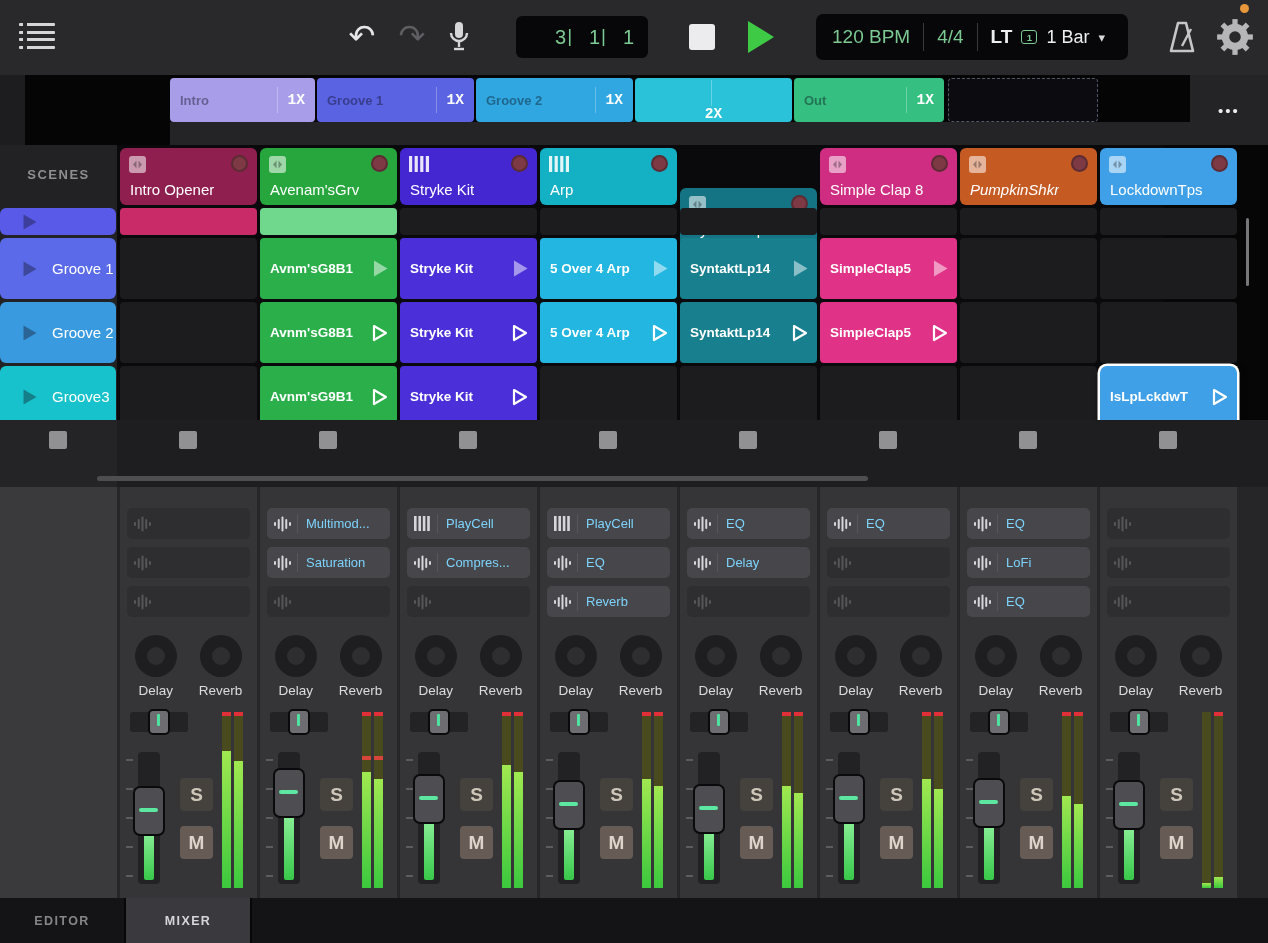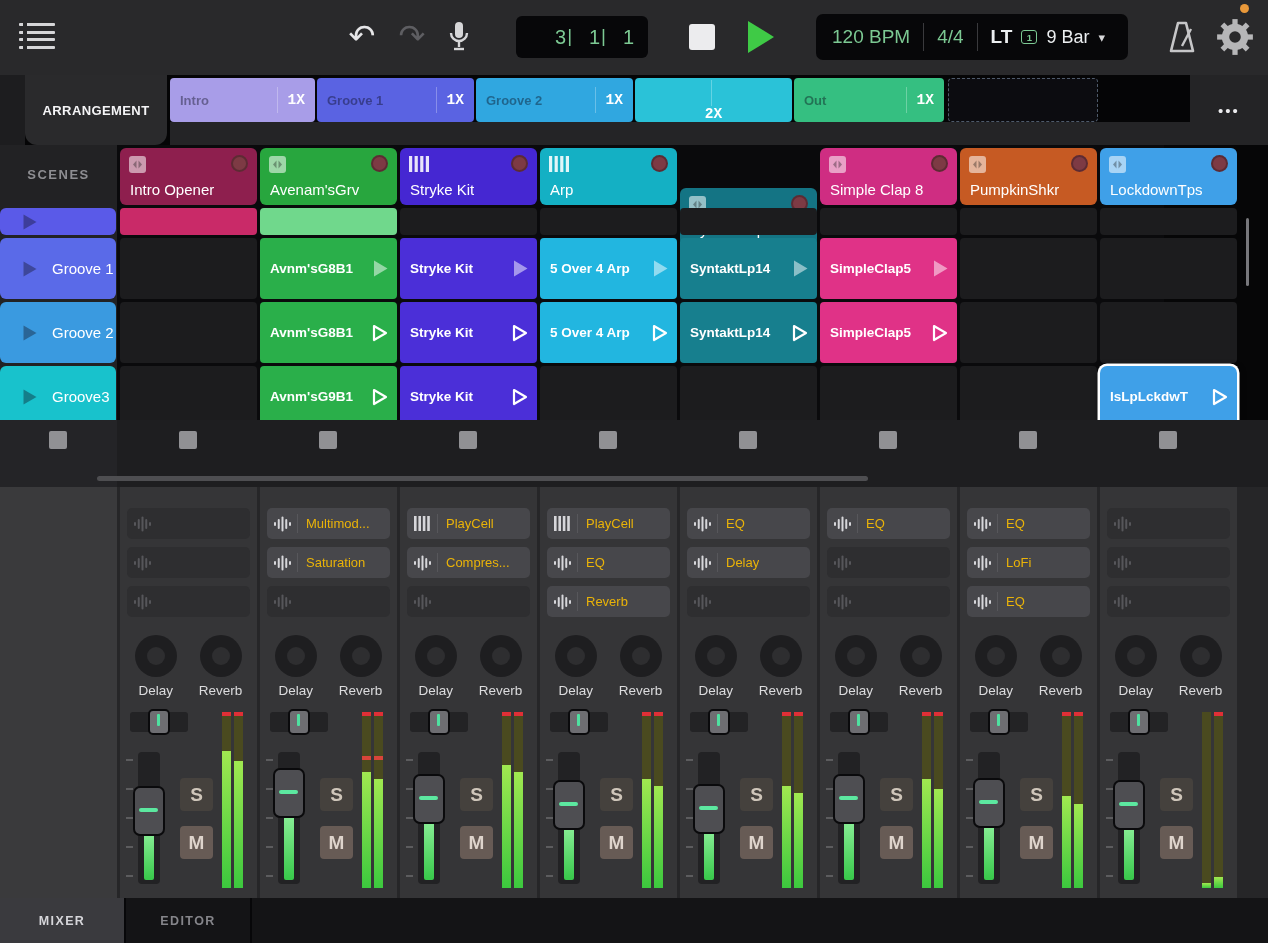--- a/index.html
+++ b/index.html
@@ -93,21 +93,21 @@
   .mix-gutter { position:absolute; left:0; top:0; width:117px; height:411px; background:#3a3a3c; }
   .strip { position:absolute; top:0; width:137px; height:411px; background:#353537; }
   .slots { position:absolute; left:0; top:21px; width:137px; }
   .slot { height:31px; margin:0 7px 8px 7px; border-radius:5px; display:flex; align-items:center; cursor:pointer; }
   .slot.filled { background:#47474b; }
   .slot.empty  { background:#2e2e30; }
   .sl-ic { width:30px; display:flex; align-items:center; justify-content:center; }
   .slot.filled .sl-ic { color:#d6d6da; }
   .slot.empty  .sl-ic { color:#56565a; }
   .sl-div { width:1px; height:19px; background:rgba(255,255,255,0.09); }
-  .sl-lb { padding-left:8px; color:#eab308; font-size:13px; white-space:nowrap; overflow:hidden; }
+  .sl-lb { padding-left:8px; color:#7dd3fc; font-size:13px; white-space:nowrap; overflow:hidden; }
   .knobs { position:absolute; left:0; top:148px; width:137px; display:flex; justify-content:center; gap:22px; }
   .knobwrap { display:flex; flex-direction:column; align-items:center; }
   .knob { width:42px; height:42px; border-radius:50%; background:#1e1e20; position:relative; cursor:pointer; }
   .knob::after { content:""; position:absolute; inset:12px; border-radius:50%; background:#2e2e30; }
   .knob-lb { margin-top:6px; color:#dcdcde; font-size:13.5px; }
   .pan { position:absolute; left:10px; top:225px; width:58px; height:20px; background:#232325; border-radius:3px; cursor:pointer; }
   .pan-handle { position:absolute; left:18px; top:-3px; width:22px; height:26px; background:#6e6e72;
                 border:2px solid #0a0a0c; border-radius:5px; }
   .pan-handle::after { content:""; position:absolute; left:7px; top:3px; width:3px; height:12px; background:#4fe0a0; border-radius:1px; }
   .fticks { position:absolute; left:6px; top:272px; width:7px; height:122px;
@@ -165,21 +165,21 @@
     </div>
     <div class="stopbtn"></div>
     <div class="playbtn"></div>
     <div class="tempo">
       <span class="grn">120 BPM</span>
       <span class="tdiv"></span>
       <span class="grn">4/4</span>
       <span class="tdiv"></span>
       <span class="wht">LT</span>
       <span class="ltbox">1</span>
-      <span class="qz">9 Bar</span>
+      <span class="qz">1 Bar</span>
       <span class="caret">▾</span>
     </div>
     <div class="metro">
       <svg width="32" height="36" viewBox="0 0 32 36">
           <path d="M12 3 h8 l7 28 h-22 z" fill="none" stroke="#c6c6c8" stroke-width="2.6" stroke-linejoin="round"></path>
           <line x1="16" y1="26" x2="25" y2="9" stroke="#c6c6c8" stroke-width="2.4"></line>
         </svg>
     </div>
     <div class="gear">
       <svg width="40" height="40" viewBox="0 0 38 38">
@@ -196,23 +196,20 @@
               <line x1="26.8" y1="11.2" x2="31" y2="7"></line>
             </g>
           </g>
         </svg>
     </div>
     <div class="notif-dot"></div>
   </header>
 
   <section class="arr">
     <div class="arr-left-strip"></div>
-    <div class="arr-panel">
-      <span class="arr-label">ARRANGEMENT</span>
-    </div>
     <div class="arr-lane"></div>
     <div class="arr-chips">
         <div class="arr-chip" style="background: rgb(168, 157, 232); width: 145px;">
           <span class="cnm">Intro</span>
           <span class="cdiv"></span>
           <span class="crep">1X</span>
         </div>
         <div class="arr-chip" style="background: rgb(90, 99, 226); width: 157px;">
           <span class="cnm">Groove 1</span>
           <span class="cdiv"></span>
@@ -331,21 +328,21 @@
           </div>
           <div class="thead" style="left: 700px; background: rgb(207, 45, 130);">
             <span class="th-ic"><svg width="17" height="17" viewBox="0 0 17 17">
                 <rect width="17" height="17" rx="3" fill="rgba(255,255,255,0.55)"></rect>
                 <path d="M7.5 4.5 L4 8.5 L7.5 12.5 Z" fill="rgba(0,0,0,0.32)"></path>
                 <path d="M9.5 4.5 L13 8.5 L9.5 12.5 Z" fill="rgba(0,0,0,0.32)"></path>
               </svg></span>
             <span class="th-rec"></span>
             <div class="th-name">Simple Clap 8</div>
           </div>
-          <div class="thead" style="left: 840px; background: rgb(198, 90, 35);">
+          <div class="thead" style="left: 840px; background: rgb(198, 90, 35); font-style: italic;">
             <span class="th-ic"><svg width="17" height="17" viewBox="0 0 17 17">
                 <rect width="17" height="17" rx="3" fill="rgba(255,255,255,0.55)"></rect>
                 <path d="M7.5 4.5 L4 8.5 L7.5 12.5 Z" fill="rgba(0,0,0,0.32)"></path>
                 <path d="M9.5 4.5 L13 8.5 L9.5 12.5 Z" fill="rgba(0,0,0,0.32)"></path>
               </svg></span>
             <span class="th-rec"></span>
             <div class="th-name">PumpkinShkr</div>
           </div>
           <div class="thead" style="left: 980px; background: rgb(63, 160, 232);">
             <span class="th-ic"><svg width="17" height="17" viewBox="0 0 17 17">
@@ -1103,17 +1100,17 @@
           <div class="meter" style="left: 114px;">
             <div class="m-olive"></div>
             <div class="m-green" style="height: 6%;"></div>
             <div class="m-red"></div>
           </div>
         </div>
       </div>
   </section>
 
   <nav class="tabs">
+      <div class="tab">EDITOR</div>
       <div class="tab active">MIXER</div>
-      <div class="tab">EDITOR</div>
     </nav>
 
 </div>
 
 </body></html>

